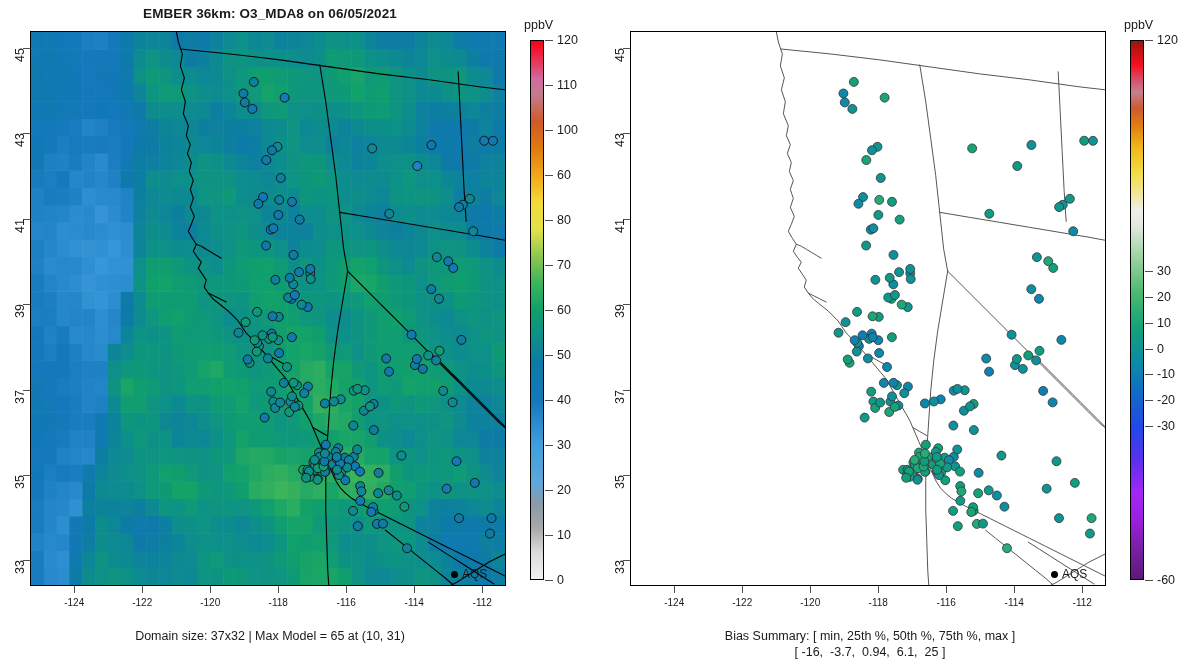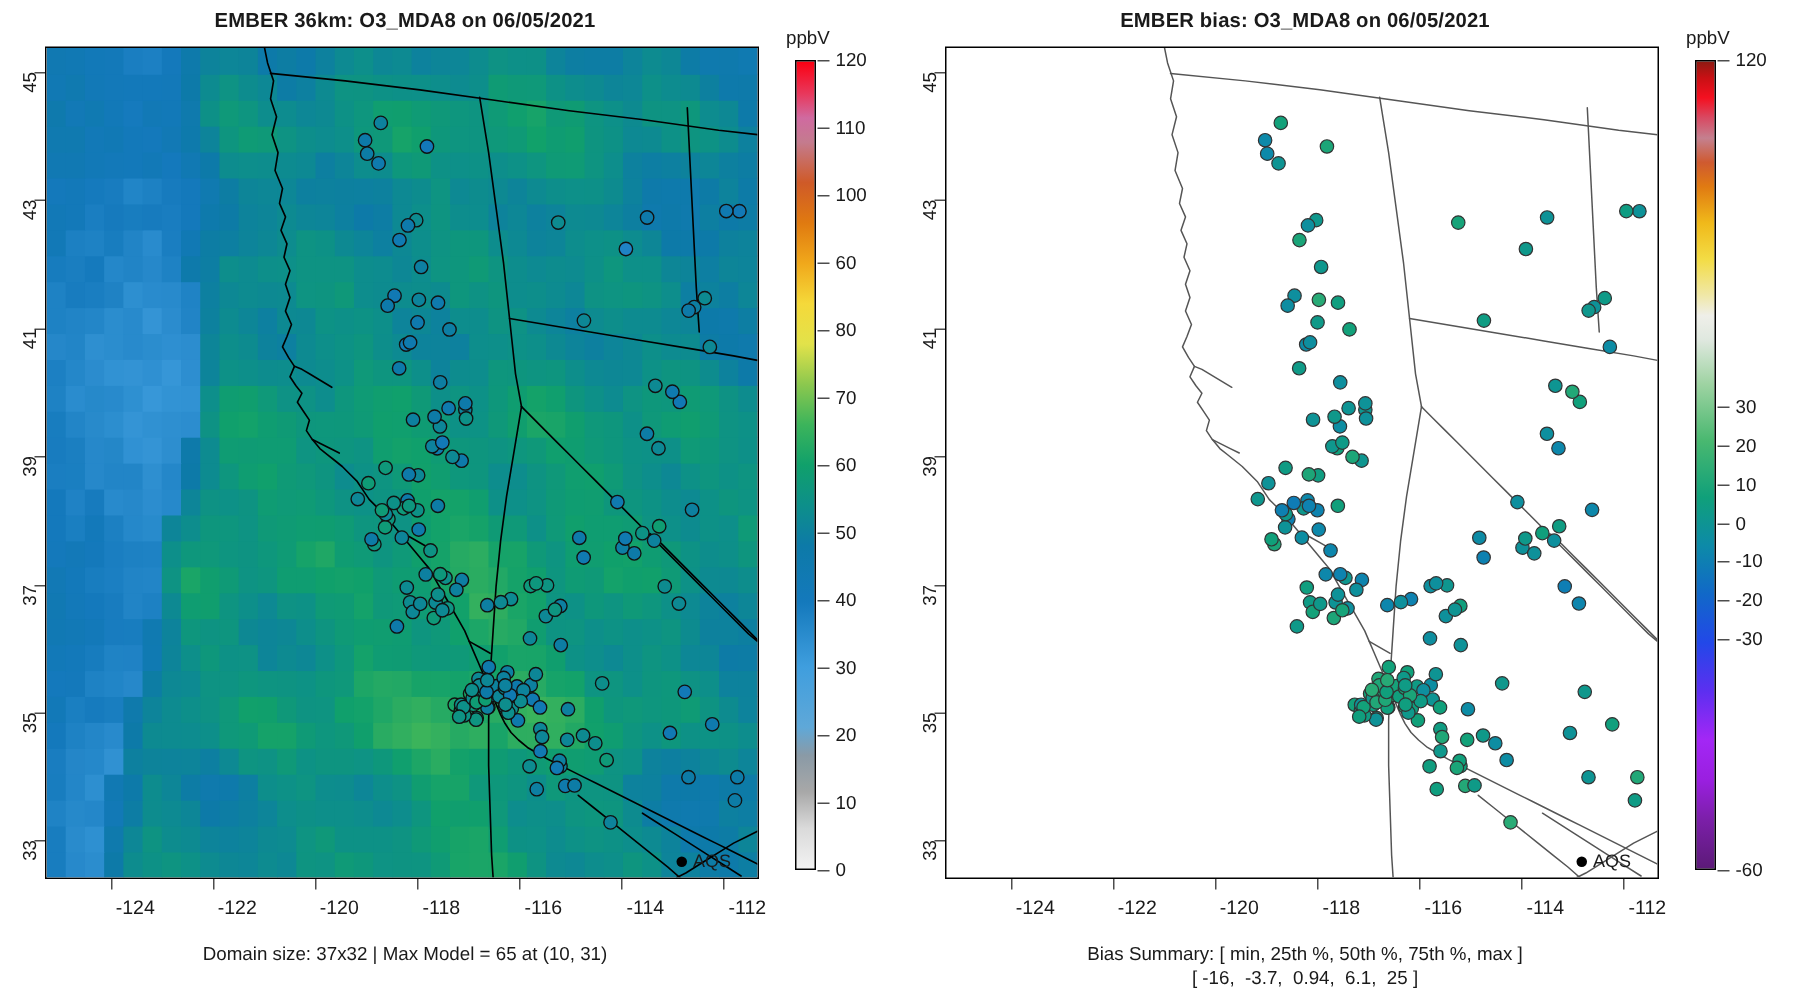--- a/index.html
+++ b/index.html
@@ -17,21 +17,21 @@
   .mapframe{position:absolute;left:30px;top:31px;width:476px;height:555px;
             border:1px solid #000;box-sizing:border-box;overflow:hidden;background:#fff;}
   .gridlayer{position:absolute;left:0;top:0;width:100%;height:100%;}
   .ptslayer{position:absolute;left:0;top:0;width:100%;height:100%;}
   .geolayer{position:absolute;left:0;top:0;width:100%;height:100%;}
 
   
   .xaxis{position:absolute;left:30px;top:586px;width:476px;height:34px;}
   .xaxis .tick{position:absolute;top:0;width:1px;height:7px;background:#4d4d4d;}
   .xaxis .tlab{position:absolute;top:11px;transform:translateX(-50%);
-               font-size:13px;white-space:nowrap;margin-left:16px;}
+               font-size:10px;white-space:nowrap;}
   .yaxis{position:absolute;left:0px;top:31px;width:30px;height:555px;}
   .yaxis .tick{position:absolute;right:0;width:7px;height:1px;background:#4d4d4d;}
   .yaxis .tlab{position:absolute;right:10px;transform:translateY(-50%) rotate(-90deg);
                transform-origin:100% 50%;font-size:12.5px;white-space:nowrap;}
 
   
   .cbar{position:absolute;top:40px;width:14px;height:540px;border:1px solid #000;
         box-sizing:border-box;}
   .cbar-unit{position:absolute;top:18px;font-size:12.5px;white-space:nowrap;}
   .cbticks{position:absolute;top:40px;height:540px;width:60px;}
@@ -1522,21 +1522,20 @@
         <div class="tick" style="top: 0px;"></div>
         <div class="tlab" style="top: 0px;">120</div>
       </div>
 
     <div class="caption">
         <div>Domain size: 37x32 | Max Model = 65 at (10, 31)</div>
       </div>
   </div>
 
   <div class="panel right">
-    <div class="ptitle">EMBER bias: O3_MDA8 on 06/05/2021</div>
 
     <div class="mapframe">
       <svg class="geolayer" viewBox="0 0 476 555" preserveAspectRatio="none">
         <g fill="none" stroke="#555555" stroke-width="1" stroke-linejoin="round" stroke-linecap="round">
           <path d="M146,0 L148,10 L152,22 L150,34 L154,46 L151,58 L155,70 L153,82 L158,94 L156,104
                    L160,113 L157,122 L161,131 L159,140 L163,149 L160,158 L163,167 L160,176 L164,185
                    L161,193 L158,200 L162,207 L166,213 L163,220 L167,226 L171,231 L168,237 L172,243
                    L176,249 L174,256 L178,262 L183,268 L188,272 L193,276 L198,280 L203,285 L208,290
                    L212,296 L216,302 L221,307 L226,312 L231,318 L236,324 L241,330 L246,336 L251,342
                    L256,348 L260,355 L264,362 L268,369 L272,376 L276,383 L280,390 L283,397 L286,404

